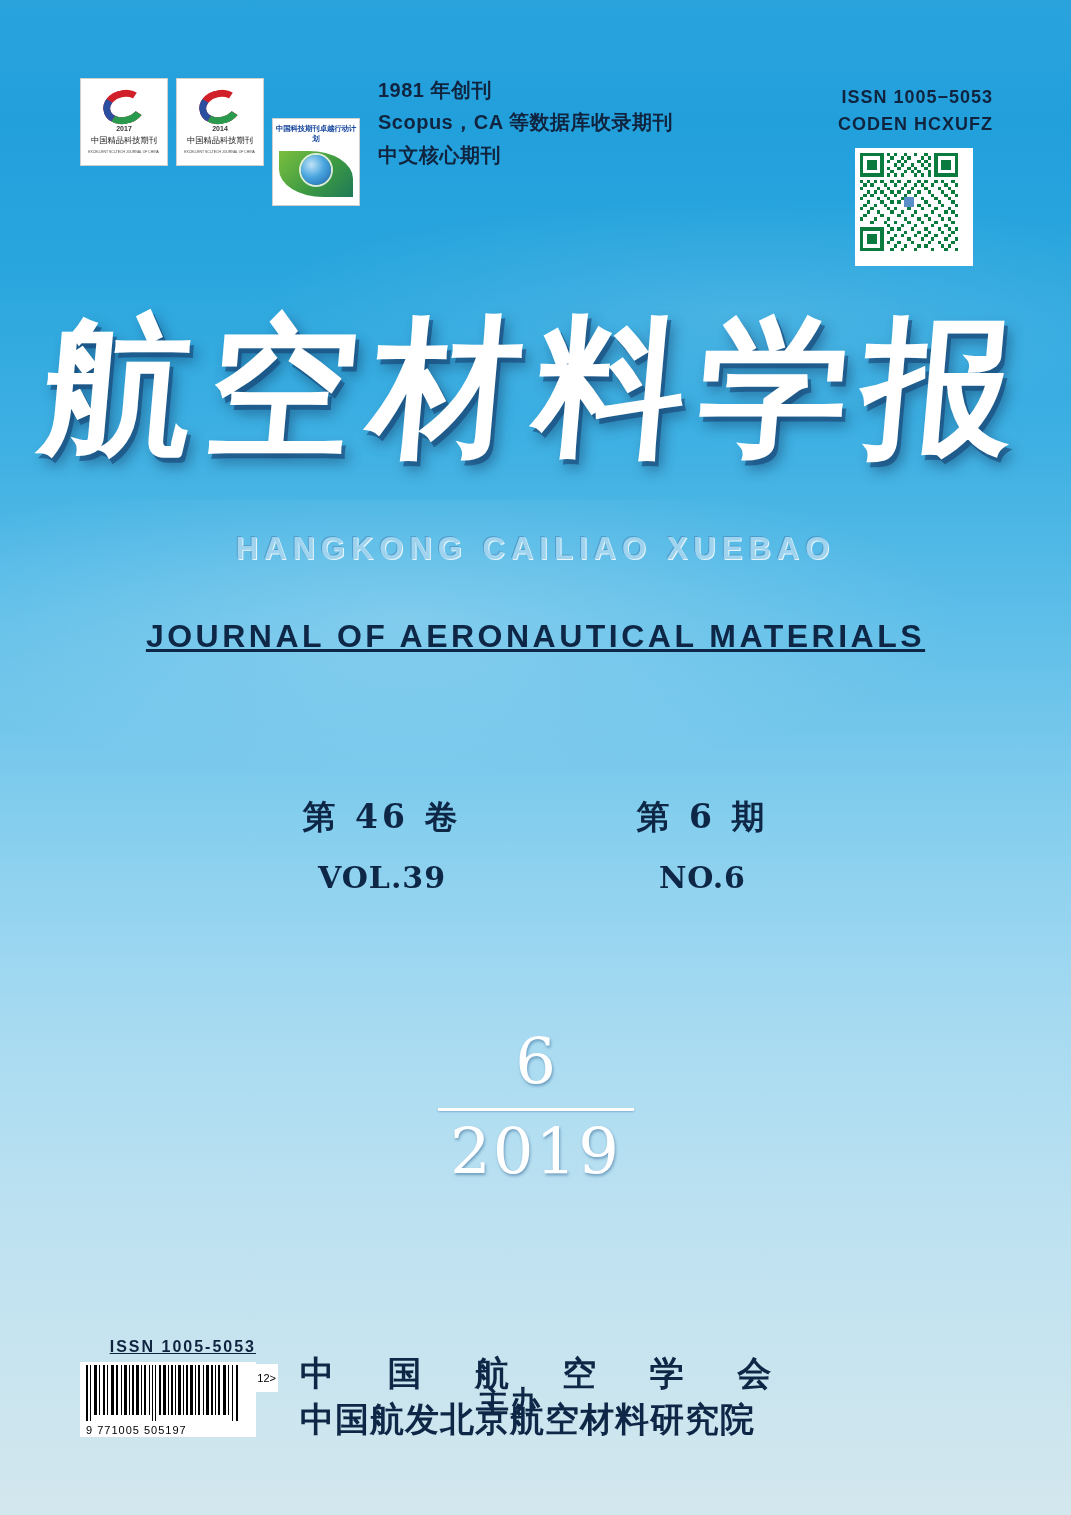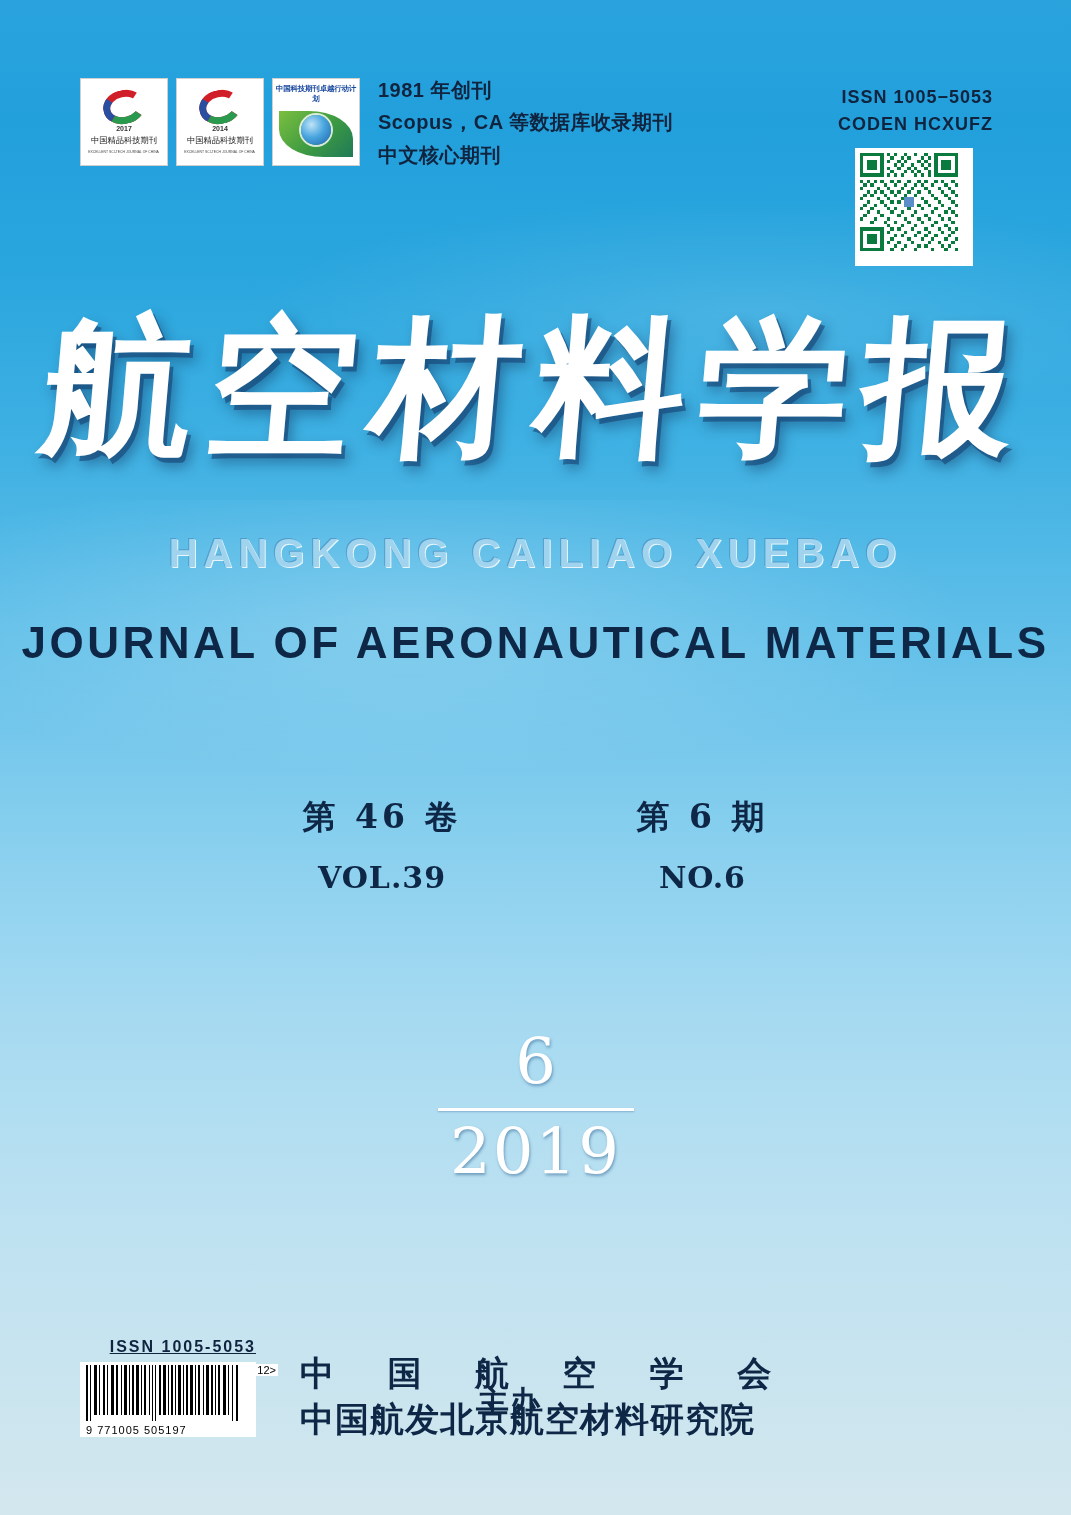--- a/index.html
+++ b/index.html
@@ -119,20 +119,21 @@
     white-space: nowrap;
     transform: scale(0.85);
   }
   .badge3 {
     width: 86px;
     height: 86px;
     background: #ffffff;
     border: 1px solid #cfcfcf;
     position: relative;
     overflow: hidden;
+    margin-top: 40px;
   }
   .badge3 .b3-top {
     position: absolute;
     left: 0; right: 0; top: 5px;
     text-align: center;
     font-size: 7.5px;
     color: #17479e;
     font-weight: bold;
     letter-spacing: -0.2px;
   }
@@ -213,38 +214,39 @@
       4px 5px 0 rgba(20,60,110,0.55),
       7px 9px 14px rgba(10,40,80,0.45);
     transform: skewX(-5deg);
     white-space: nowrap;
   }
   .pinyin {
     position: absolute;
     left: 0; right: 0;
     top: 531px;
     text-align: center;
-    font-size: 40px;
+    font-size: 31px;
     font-weight: bold;
     letter-spacing: 6px;
     color: #9fd3ee;
     text-shadow: 1px 1px 0 rgba(255,255,255,0.85), -1px -1px 0 rgba(60,120,170,0.45);
     z-index: 4;
   }
   .eng-title {
     position: absolute;
     left: 0; right: 0;
     top: 618px;
     text-align: center;
-    font-size: 44px;
+    font-size: 32px;
     font-weight: bold;
     letter-spacing: 3.5px;
     color: #0e2746;
     z-index: 4;
     white-space: nowrap;
+    text-decoration: underline;
   }
 
   
   .vol-row {
     position: absolute;
     left: 0; right: 0;
     top: 795px;
     display: flex;
     justify-content: center;
     gap: 175px;
@@ -333,21 +335,21 @@
     margin-top: 1px;
     font-family: "Liberation Sans", sans-serif;
   }
   .barcode-side {
     position: absolute;
     right: -22px;
     top: 2px;
     font-size: 11px;
     color: #000;
     background: #ffffff;
-    padding: 0 2px;
+    padding: 8px 2px;
   }
 
   .publisher {
     position: absolute;
     left: 300px;
     bottom: 72px;
     z-index: 4;
     color: #0e2746;
     margin-top: 7px;
   }

